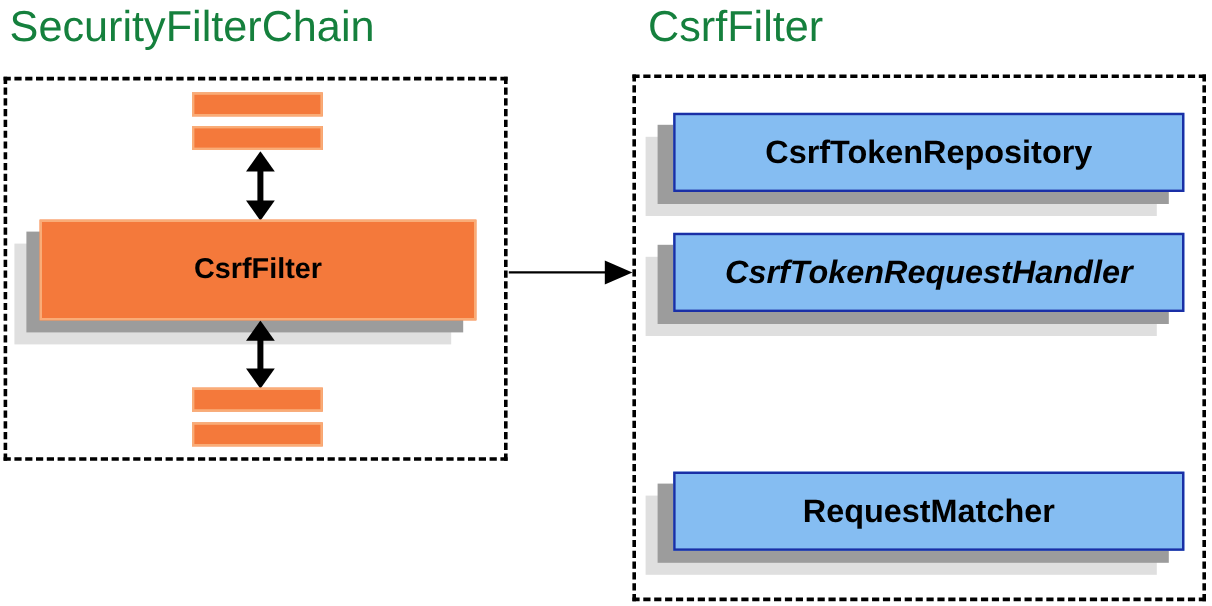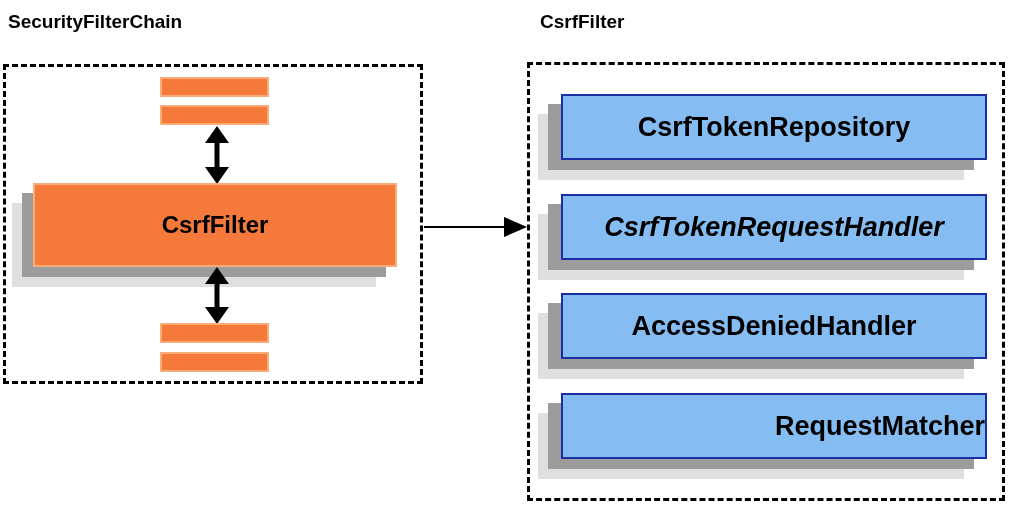--- a/index.html
+++ b/index.html
@@ -10,24 +10,24 @@
   }
   #canvas {
     position: relative;
     width: 1010px;
     height: 505px;
     background: #ffffff;
     overflow: hidden;
   }
   .title {
     position: absolute;
-    font-weight: bold;
-    font-size: 19px;
+    font-weight: normal;
+    font-size: 36px;
     line-height: 32px;
-    color: #000000;
+    color: #15803d;
     white-space: nowrap;
   }
   #title-left { left: 8px; top: 6px; }
   #title-right { left: 540px; top: 6px; }
 
   .panel {
     position: absolute;
     border: 3px dashed #000000;
     box-sizing: border-box;
     background: transparent;
@@ -80,21 +80,21 @@
     width: 426px; height: 66px;
     background: #85BDF2;
     border: 2px solid #1A2FA6;
     box-sizing: border-box;
     box-shadow: -13px 10px 0 0 #9C9C9C, -23px 20px 0 0 #DFDFDF;
     display: flex; align-items: center; justify-content: center;
   }
   #component-box-1 { top: 29px; }
   #component-box-2 { top: 129px; font-style: italic; }
   #component-box-3 { top: 228px; }
-  #component-box-4 { top: 328px; justify-content: flex-end; }
+  #component-box-4 { top: 328px; }
   .component-box .box-label {
     font-weight: bold;
     font-size: 27px;
     color: #000000;
     white-space: nowrap;
   }
 </style>
 </head>
 <body>
 
@@ -137,22 +137,19 @@
   <div class="panel" id="right-panel">
 
     <div class="component-box" id="component-box-1">
       <span class="box-label">CsrfTokenRepository</span>
     </div>
 
     <div class="component-box" id="component-box-2">
       <span class="box-label">CsrfTokenRequestHandler</span>
     </div>
 
-    <div class="component-box" id="component-box-3">
-      <span class="box-label">AccessDeniedHandler</span>
-    </div>
 
     <div class="component-box" id="component-box-4">
       <span class="box-label">RequestMatcher</span>
     </div>
   </div>
 
 </div>
 
 </body></html>

